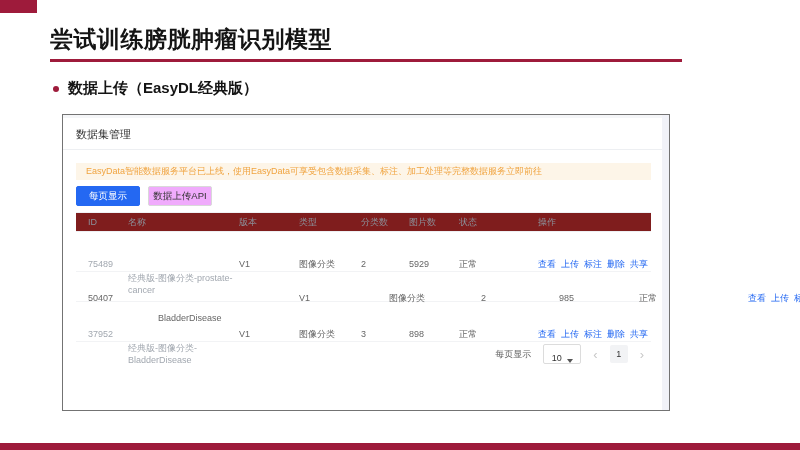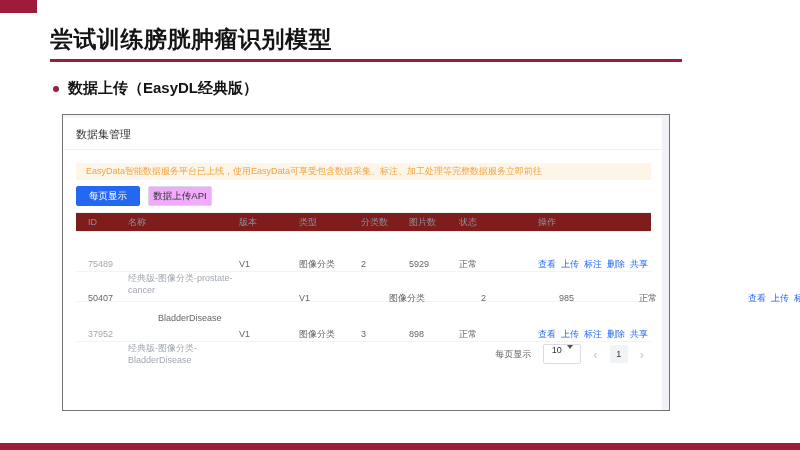--- a/index.html
+++ b/index.html
@@ -52,21 +52,21 @@
   .trow.h40 { height:40px; }
   .trow.h30 { height:30px;gap:30px; }
   .name-cell { line-height:1.3;margin-top:41px; }
   .faded .cell-id, .faded .name-cell { color:#a2a8b0; }
   .actions { display:flex; gap:5px; white-space:nowrap;font-family:Liberation Serif, serif; }
   .actions a { color:var(--link-blue,#2468f2); text-decoration:none; cursor:pointer; }
 
   .pagination { position:absolute; right:25px; top:228px; height:22px;
     display:flex; align-items:center; gap:12px; color:#666; }
   .pg-select { width:38px; height:20px; border:1px solid #dcdcdc; border-radius:2px;
-    display:flex; align-items:flex-start; justify-content:center; gap:5px; cursor:pointer; background:#fff; color:#333; }
+    display:flex; align-items:flex-end; justify-content:center; gap:5px; cursor:pointer; background:#fff; color:#333; }
   .caret { width:0; height:0; border-left:3px solid transparent; border-right:3px solid transparent;
     border-top:4px solid #555; display:inline-block; }
   .pg-arrow { color:#c8c8c8; font-size:13px; cursor:pointer; line-height:1; }
   .pg-page { width:18px; height:18px; background:#f2f3f5; border-radius:2px; color:#333;
     display:inline-flex; align-items:center; justify-content:center; cursor:pointer; }
 </style>
 </head>
 <body>
 
 <div class="slide">

